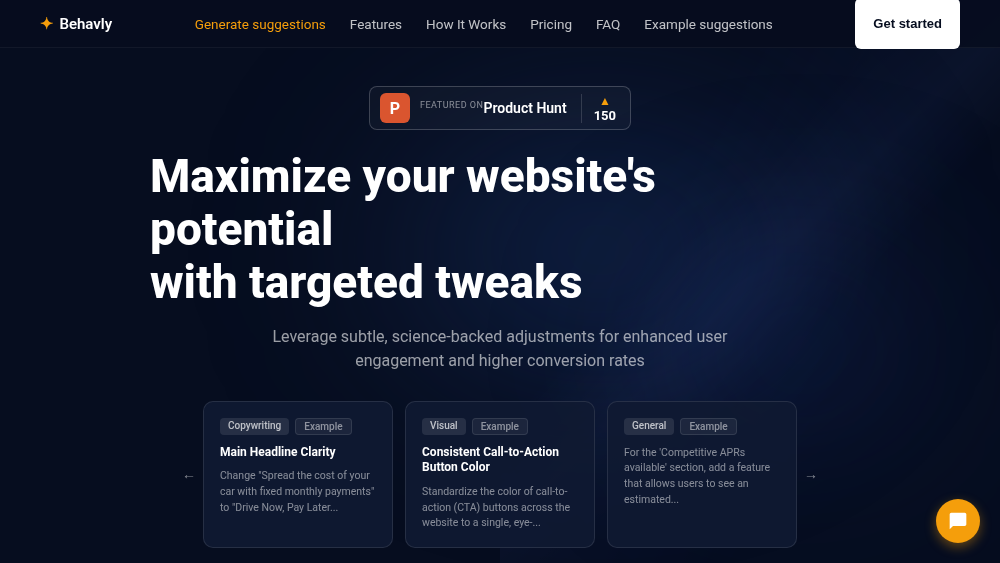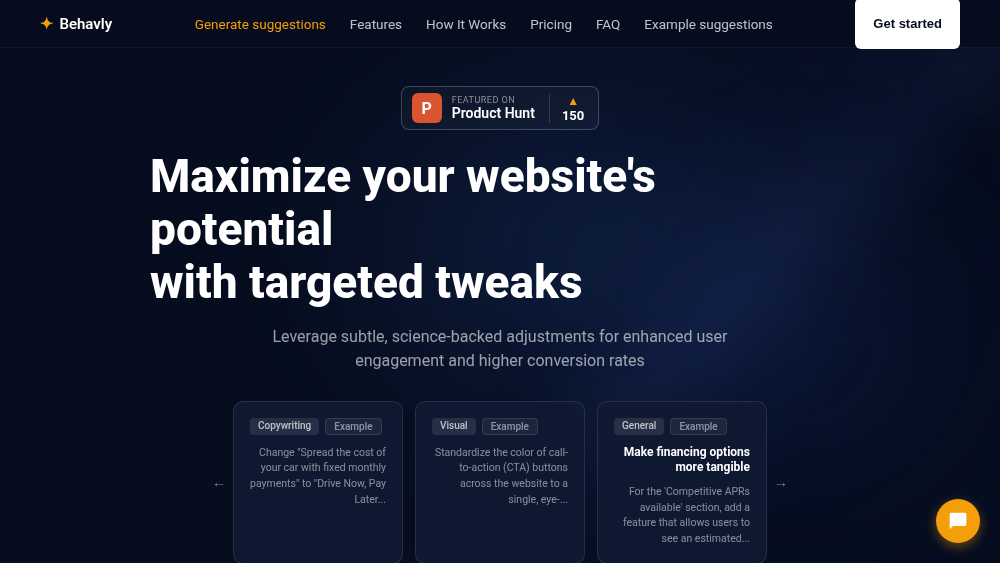--- a/index.html
+++ b/index.html
@@ -132,21 +132,21 @@
       display: flex;
       align-items: center;
       justify-content: center;
       font-size: 16px;
       font-weight: 700;
       color: white;
     }
 
     .ph-text {
       display: flex;
-      flex-direction: column;
+      text-align: right;
     }
 
     .ph-featured {
       font-size: 9px;
       color: rgba(255,255,255,0.5);
       text-transform: uppercase;
       letter-spacing: 0.5px;
     }
 
     .ph-name {
@@ -221,23 +221,22 @@
       display: flex;
       gap: 12px;
       overflow: hidden;
     }
 
     .card {
       background: rgba(15, 25, 50, 0.9);
       border: 1px solid rgba(255,255,255,0.1);
       border-radius: 10px;
       padding: 16px;
-      width: 170px;
+      width: 190px;
       flex-shrink: 0;
-      text-align: right;
     }
 
     .card-tags {
       display: flex;
       gap: 6px;
       margin-bottom: 10px;
     }
 
     .tag {
       font-size: 10px;
@@ -342,37 +341,38 @@
 
   <div class="cards-container">
     <div class="nav-arrow">←</div>
     <div class="cards-row">
 
       <div class="card">
         <div class="card-tags">
           <span class="tag tag-primary">Copywriting</span>
           <span class="tag tag-example">Example</span>
         </div>
+        <div class="card-title">Main Headline Clarity</div>
         <div class="card-body">Change "Spread the cost of your car with fixed monthly payments" to "Drive Now, Pay Later...</div>
       </div>
 
       <div class="card">
         <div class="card-tags">
           <span class="tag tag-primary">Visual</span>
           <span class="tag tag-example">Example</span>
         </div>
+        <div class="card-title">Consistent Call-to-Action Button Color</div>
         <div class="card-body">Standardize the color of call-to-action (CTA) buttons across the website to a single, eye-...</div>
       </div>
 
       <div class="card">
         <div class="card-tags">
           <span class="tag tag-primary">General</span>
           <span class="tag tag-example">Example</span>
         </div>
-        <div class="card-title">Make financing options more tangible</div>
         <div class="card-body">For the 'Competitive APRs available' section, add a feature that allows users to see an estimated...</div>
       </div>
 
     </div>
     <div class="nav-arrow">→</div>
   </div>
 
 </section>
 
 <div class="chat-button">

